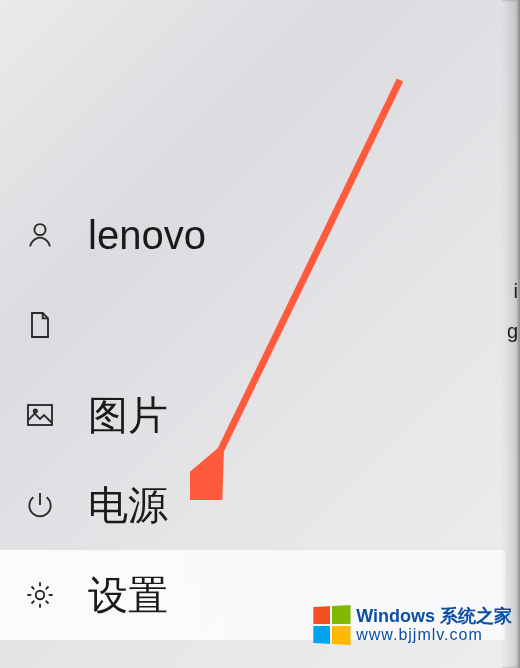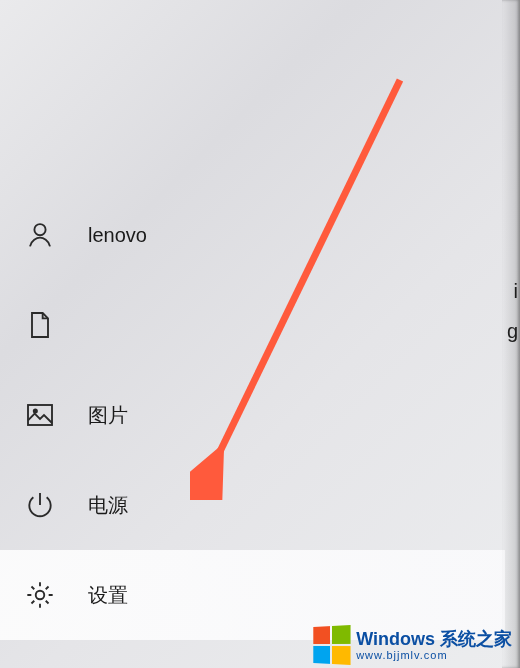--- a/index.html
+++ b/index.html
@@ -50,35 +50,35 @@
       color: #2a2a2a;
     }
     .icon-slot svg {
       width: 32px;
       height: 32px;
       stroke: #2a2a2a;
       fill: none;
       stroke-width: 1.4;
     }
     .label {
-      font-size: 20px;
+      font-size: 40px;
       color: #1a1a1a;
       font-weight: 400;
     }
     .arrow-svg {
       position: absolute;
       left: 190px;
       top: 70px;
       z-index: 10;
       pointer-events: none;
     }
     .watermark {
       position: absolute;
       right: 8px;
-      bottom: 4px;
+      bottom: 24px;
       display: flex;
       align-items: center;
       z-index: 20;
     }
     .windows-flag {
       display: grid;
       grid-template-columns: 18px 18px;
       grid-template-rows: 18px 18px;
       gap: 2px;
       transform: perspective(80px) rotateY(-12deg);
@@ -92,21 +92,21 @@
       display: flex;
       flex-direction: column;
       line-height: 1;
     }
     .wm-line1 {
       font-size: 18px;
       color: #0b4fa3;
       font-weight: 600;
     }
     .wm-sub {
-      font-size: 11px;
+      font-size: 16px;
       color: #0b4fa3;
       letter-spacing: 1px;
       margin-top: 2px;
     }
     .cropped-text {
       position: absolute;
       right: 2px;
       color: #222;
       font-size: 20px;
       z-index: 3;

